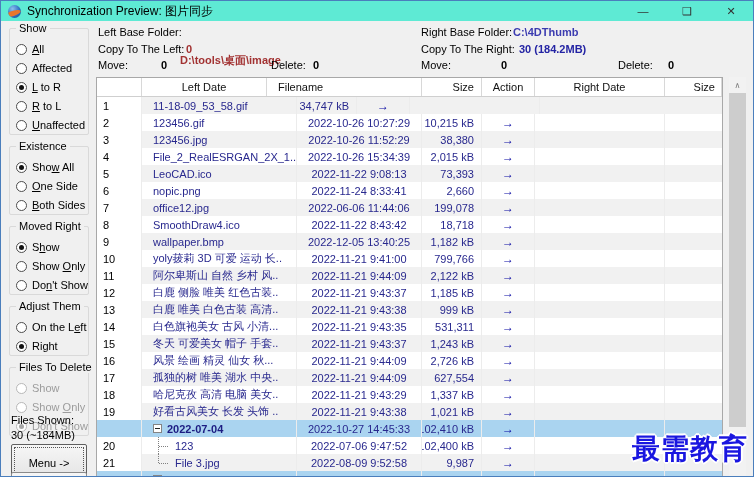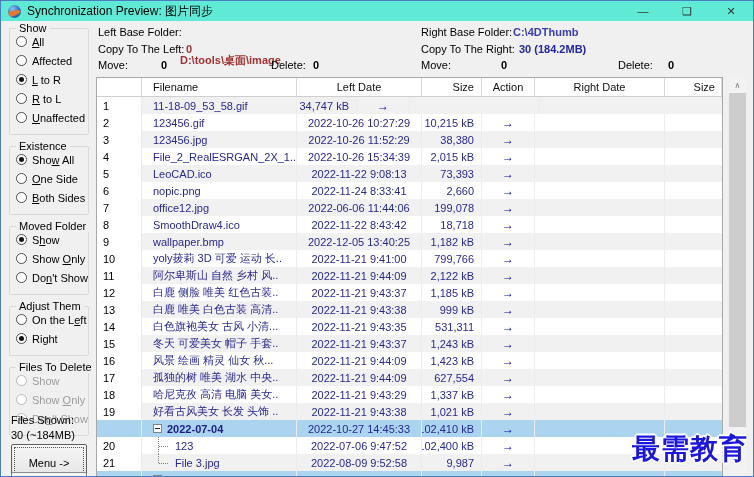--- a/index.html
+++ b/index.html
@@ -17,21 +17,21 @@
   .hline>span{position:absolute;top:0;white-space:nowrap;}
   .hlabel{left:0;}
   .bold{font-weight:bold;}
   .red{color:#a23232;font-weight:bold;}
   .navy{color:#3b3bb0;font-weight:bold;}
   .navy2{color:#2424a4;font-weight:bold;}
   
   .sidebar{position:absolute;left:8px;top:27px;width:80px;}
   .group{position:relative;border:1px solid #d9d9d9;border-radius:2px;margin-bottom:11px;padding:7px 2px 3px 6px;}
   .group-title{position:absolute;top:-7px;left:6px;background:#f0f0f0;padding:0 3px;font-size:11px;color:#000;white-space:nowrap;}
-  .radio-row{display:flex;align-items:flex-start;height:19px;font-size:11px;color:#000;white-space:nowrap;}
+  .radio-row{display:flex;align-items:flex-end;height:19px;font-size:11px;color:#000;white-space:nowrap;}
   .radio{width:11px;height:11px;border-radius:50%;border:1px solid #4d4d4d;background:#fff;margin-right:5px;position:relative;flex:0 0 11px;box-sizing:border-box;}
   .radio.sel::after{content:"";position:absolute;left:2px;top:2px;width:5px;height:5px;border-radius:50%;background:#111;}
   .group.disabled{color:#9c9c9c;}
   .group.disabled .radio-row{color:#9c9c9c;}
   .group.disabled .radio{border-color:#b8b8b8;}
   .group.disabled .radio.sel::after{background:#a8a8a8;}
   .files-shown{position:absolute;left:10px;top:412px;font-size:11px;color:#000;line-height:15px;}
   .btn{position:absolute;left:10px;width:76px;height:38px;background:linear-gradient(#f6f6f6,#e3e3e3);border:1px solid #8a8a8a;border-radius:2px;font-size:11px;display:flex;align-items:center;justify-content:center;box-sizing:border-box;}
   .btn.focused{outline:1px dotted #555;outline-offset:-4px;border-color:#5f5f5f;}
   
@@ -144,21 +144,21 @@
         <div class="radio-row">
           <div class="radio"></div>
           <div><u>O</u>ne Side</div>
         </div>
         <div class="radio-row">
           <div class="radio"></div>
           <div><u>B</u>oth Sides</div>
         </div>
       </div>
       <div class="group">
-        <div class="group-title">Moved Folder</div>
+        <div class="group-title">Moved Right</div>
         <div class="radio-row">
           <div class="radio sel"></div>
           <div>S<u>h</u>ow</div>
         </div>
         <div class="radio-row">
           <div class="radio"></div>
           <div>Show <u>O</u>nly</div>
         </div>
         <div class="radio-row">
           <div class="radio"></div>
@@ -197,22 +197,22 @@
     <div>Files Shown:</div>
     <div>30 (~184MB)</div>
   </div>
 
   <div class="btn focused" style="top:443px;">Menu -&gt;</div>
   <div class="btn" style="top:471px;"></div>
 
   <div class="grid">
     <div class="ghead">
       <div class="cell c-num"></div>
+      <div class="cell c-ld">Left Date</div>
       <div class="cell c-fn">Filename</div>
-      <div class="cell c-ld">Left Date</div>
       <div class="cell c-sz">Size</div>
       <div class="cell c-ac" style="color:#111;font-weight:normal;font-size:11px;">Action</div>
       <div class="cell c-rd" style="justify-content:center;">Right Date</div>
       <div class="cell c-rs">Size</div>
     </div>
     <div>
         <div class="grow odd">
           <div class="cell c-num">1</div>
           <div class="cell c-fn">11-18-09_53_58.gif</div>
           <div class="cell c-sz">34,747 kB</div>
@@ -343,21 +343,21 @@
           <div class="cell c-ld">2022-11-21 9:43:37</div>
           <div class="cell c-sz">1,243 kB</div>
           <div class="cell c-ac">→</div>
           <div class="cell c-rd"></div>
           <div class="cell c-rs"></div>
         </div>
         <div class="grow">
           <div class="cell c-num">16</div>
           <div class="cell c-fn">风景 绘画 精灵 仙女 秋...</div>
           <div class="cell c-ld">2022-11-21 9:44:09</div>
-          <div class="cell c-sz">1,423 kB</div>
+          <div class="cell c-sz">2,726 kB</div>
           <div class="cell c-ac">→</div>
           <div class="cell c-rd"></div>
           <div class="cell c-rs"></div>
         </div>
         <div class="grow odd">
           <div class="cell c-num">17</div>
           <div class="cell c-fn">孤独的树 唯美 湖水 中央..</div>
           <div class="cell c-ld">2022-11-21 9:44:09</div>
           <div class="cell c-sz">627,554</div>
           <div class="cell c-ac">→</div>

